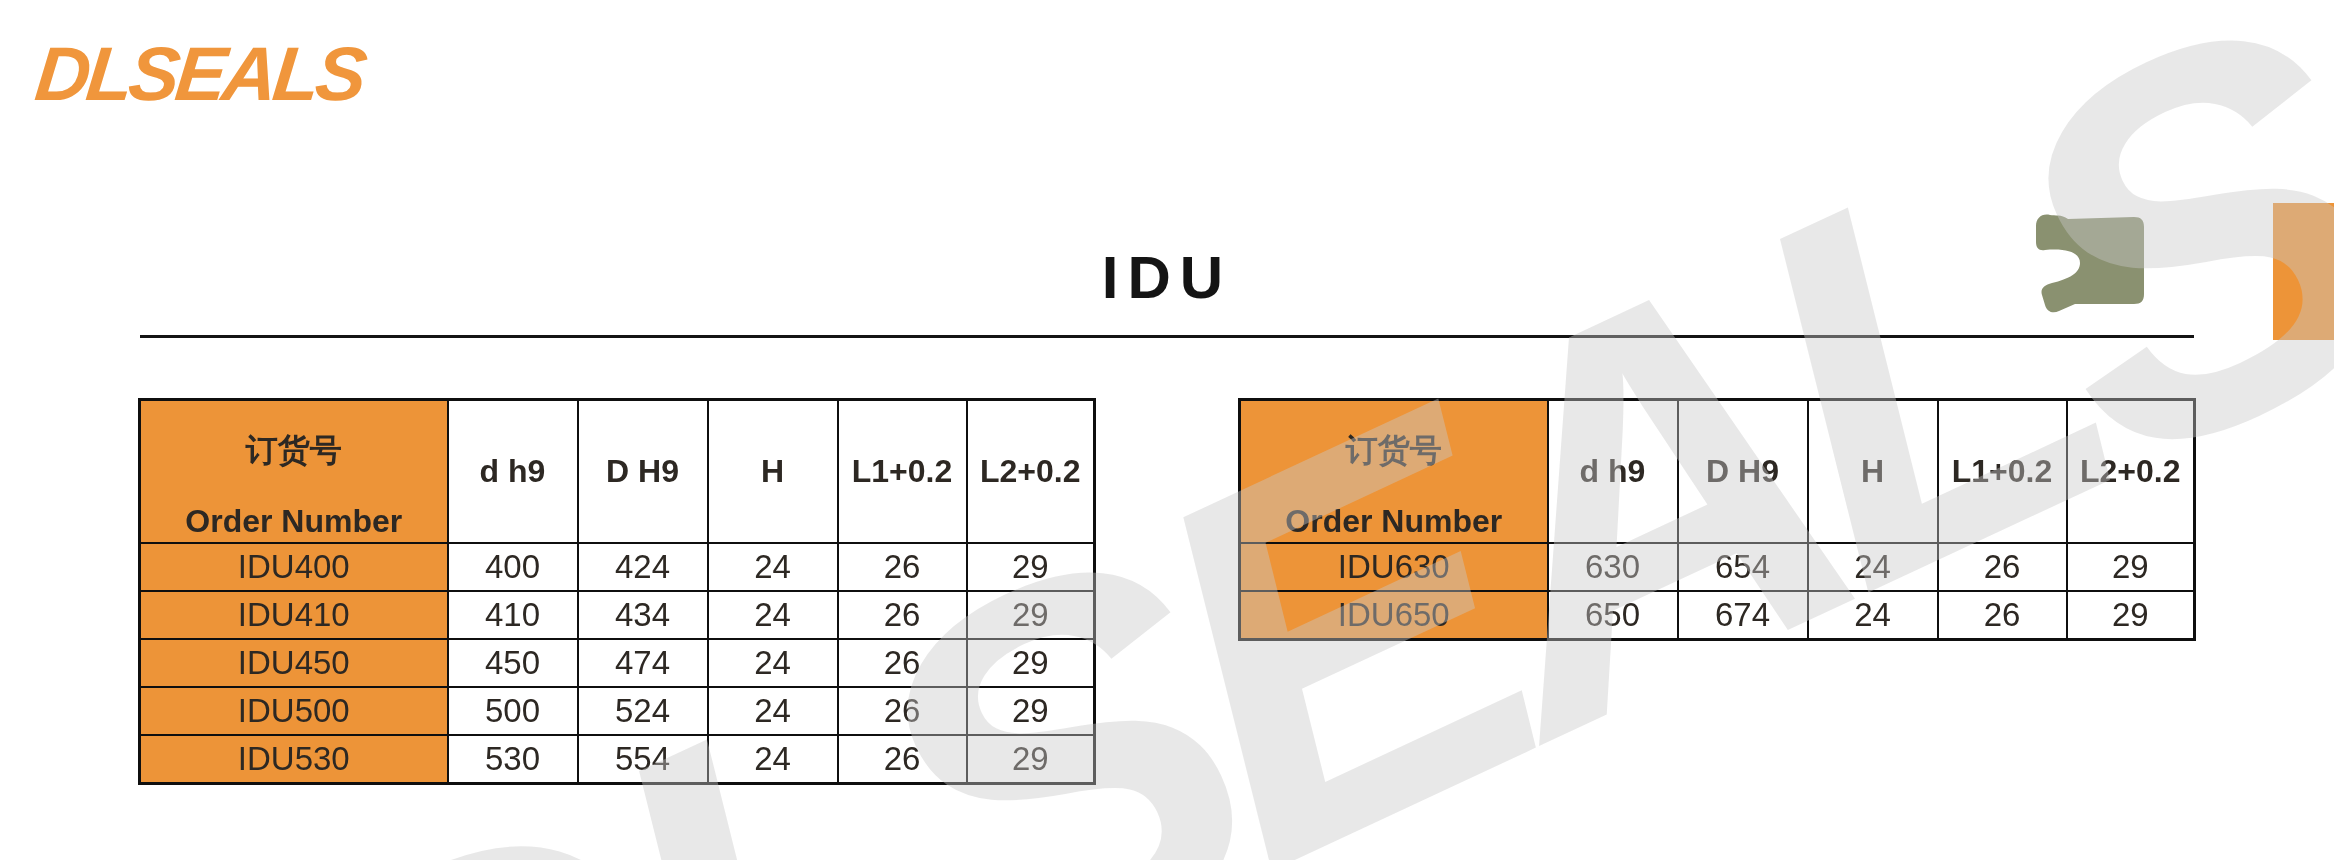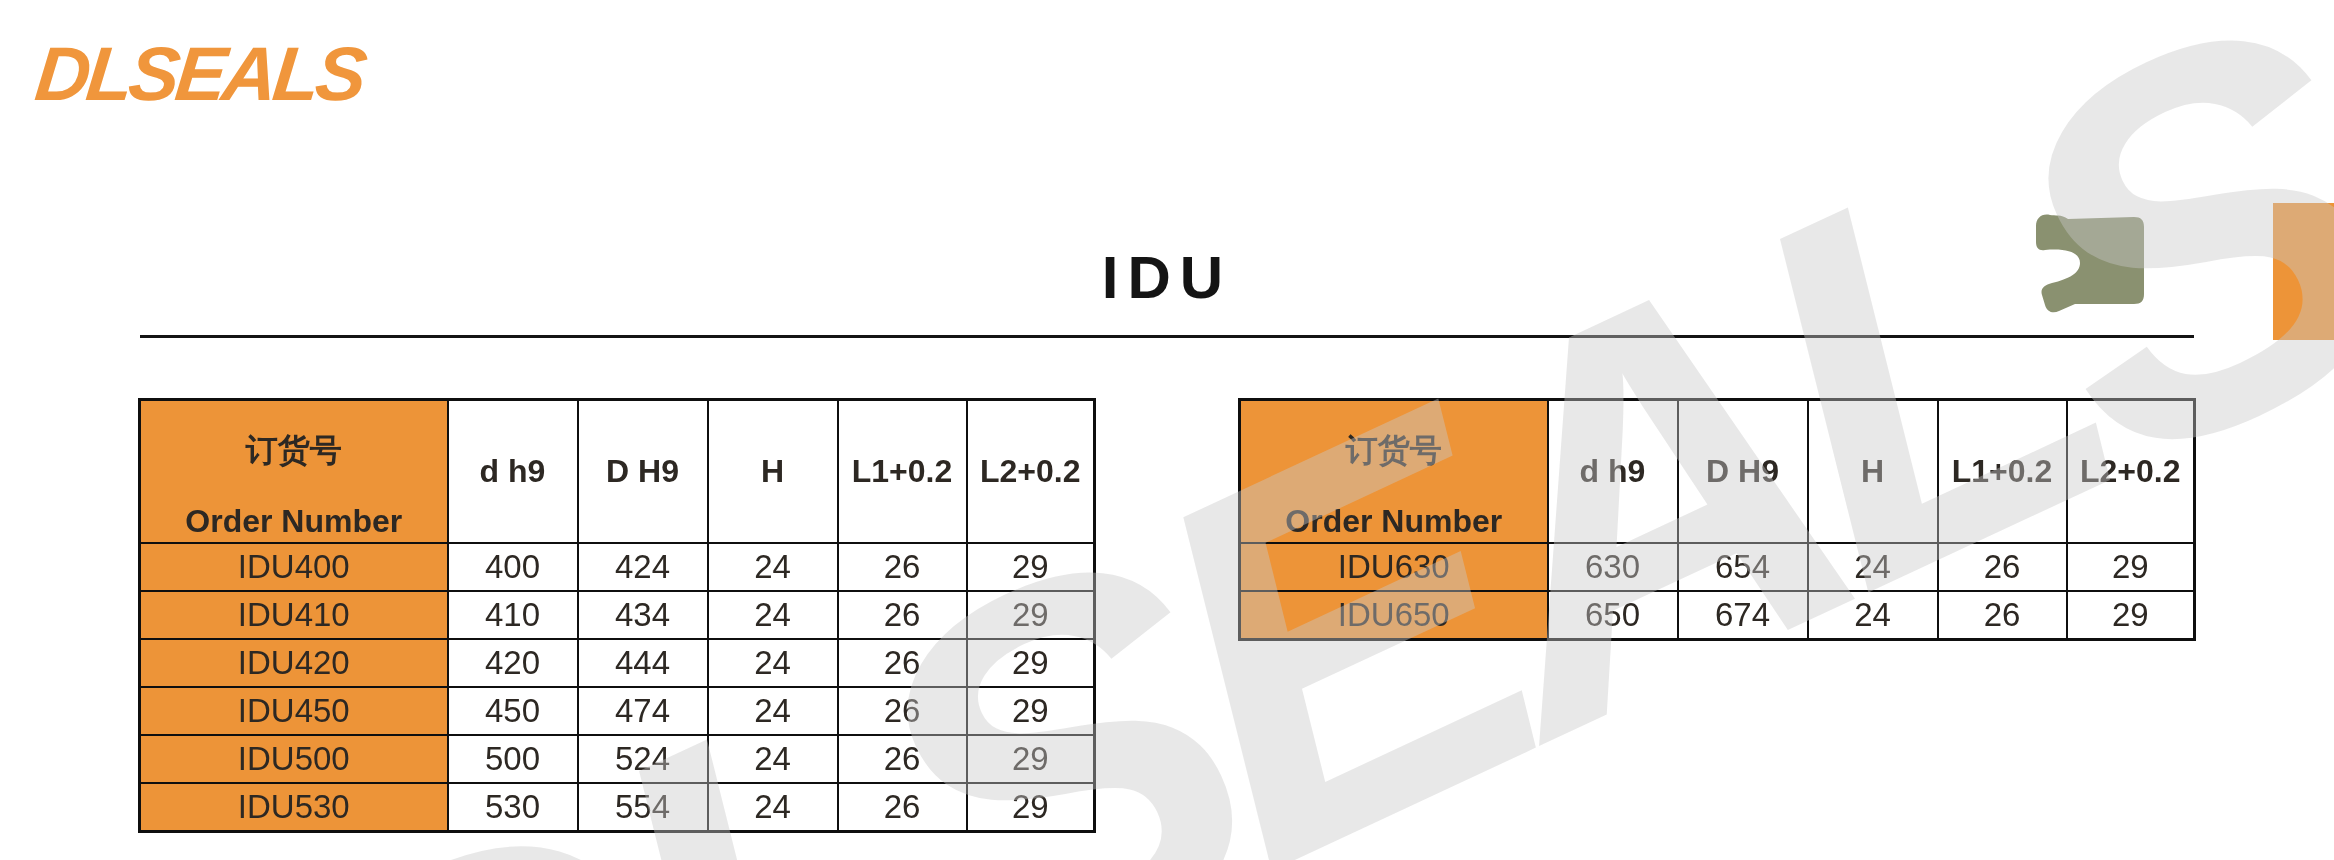--- a/index.html
+++ b/index.html
@@ -124,28 +124,20 @@
 
       <tr>
         <td class="oc">IDU410</td>
         <td>410</td>
         <td>434</td>
         <td>24</td>
         <td>26</td>
         <td>29</td>
       </tr>
 
-      <tr>
-        <td class="oc">IDU420</td>
-        <td>420</td>
-        <td>444</td>
-        <td>24</td>
-        <td>26</td>
-        <td>29</td>
-      </tr>
 
       <tr>
         <td class="oc">IDU450</td>
         <td>450</td>
         <td>474</td>
         <td>24</td>
         <td>26</td>
         <td>29</td>
       </tr>
 

